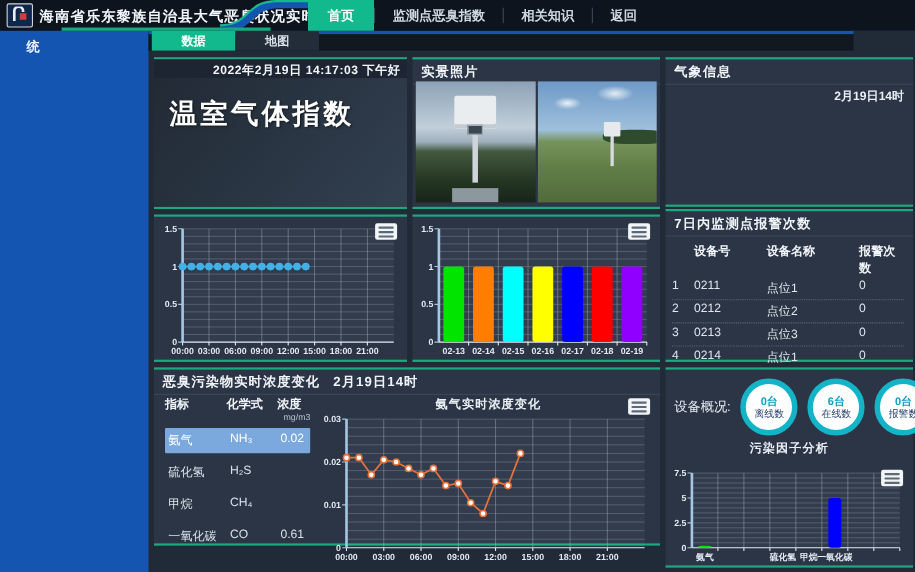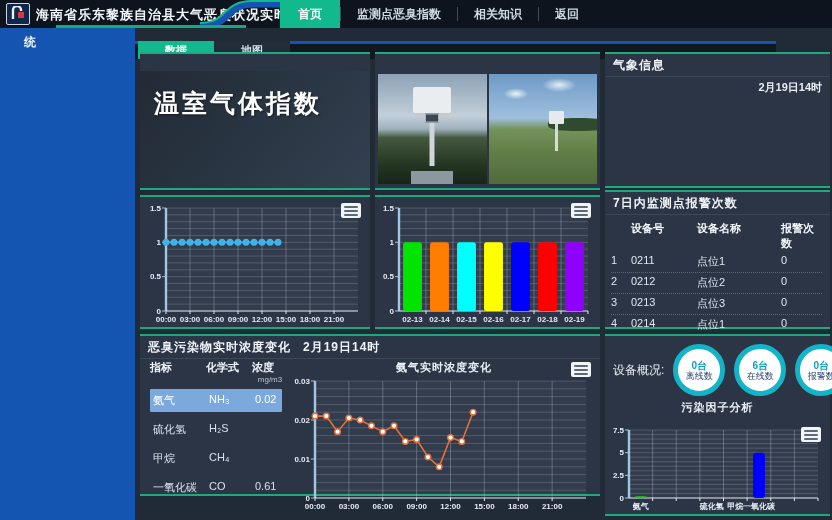--- a/index.html
+++ b/index.html
@@ -18,21 +18,21 @@
   .nav-item { display:flex; align-items:center; justify-content:center; padding:12px 16px; color:#cdd7e2; font-size:12px; font-weight:bold; cursor:pointer; }
   .nav-item.active { background:#12b98c; color:#fff; padding:0 18px; }
   .nav-sep { width:1px; height:14px; margin-top:7px; background:#3c4a5c; }
 
   
   .sidebar { position:absolute; left:0; top:28px; width:135px; height:492px; background:#1355b0; }
   .sidebar-label { position:absolute; left:24px; top:6px; color:#eef4fa; font-size:12px; font-weight:bold; }
 
   
   .main { position:absolute; left:135px; top:28px; width:697px; height:492px; background:#212b38; }
-  .tabbar { position:absolute; left:0; top:0; width:641px; height:18px; background:#11181f; border-top:3px solid #1355b0;margin-top:13px; }
+  .tabbar { position:absolute; left:0; top:0; width:641px; height:18px; background:#11181f; border-top:3px solid #1355b0; }
   .tab { position:absolute; top:-3px; height:18px; width:76px; display:flex; align-items:center; justify-content:center; font-size:11px; font-weight:bold; cursor:pointer; }
   .tab.active { left:3px; background:#12b98c; color:#fff; }
   .tab.inactive { left:79px; background:#232d39; color:#d6dee7; }
 
   .panel { position:absolute; background:#2b3545; border-top:2px solid #1ea87d; border-bottom:2px solid #1ea87d; }
   .panel-header { color:#f0f4f9; font-size:12px; font-weight:bold; padding:3px 8px 2px; border-bottom:1px solid #3b4757; letter-spacing:1px; }
 
   
   .pA { left:5px; top:24px; width:230px; height:138px; }
   .date-strip { height:17px; background:#1c2531; color:#f2f6fa; font-size:11px; font-weight:bold; text-align:right; padding:2px 6px 0 0; letter-spacing:0.5px; }
@@ -133,26 +133,28 @@
     <div class="sidebar-label">统</div>
   </div>
 
   <div class="main">
     <div class="tabbar">
       <div class="tab active">数据</div>
       <div class="tab inactive">地图</div>
     </div>
 
     <div class="panel pA">
+      <div class="date-strip">2022年2月19日 14:17:03 下午好</div>
       <div class="pA-body">
         <div class="headline">温室气体指数</div>
       </div>
     </div>
 
     <div class="panel pB">
+      <div class="panel-header">实景照片</div>
       <div class="photos">
         <div class="photo left">
           <div class="ppole"></div>
           <div class="pbox"></div>
           <div class="pscreen"></div>
           <div class="pbase"></div>
         </div>
         <div class="photo right">
           <div class="rtrees"></div>
           <div class="rpole"></div>

